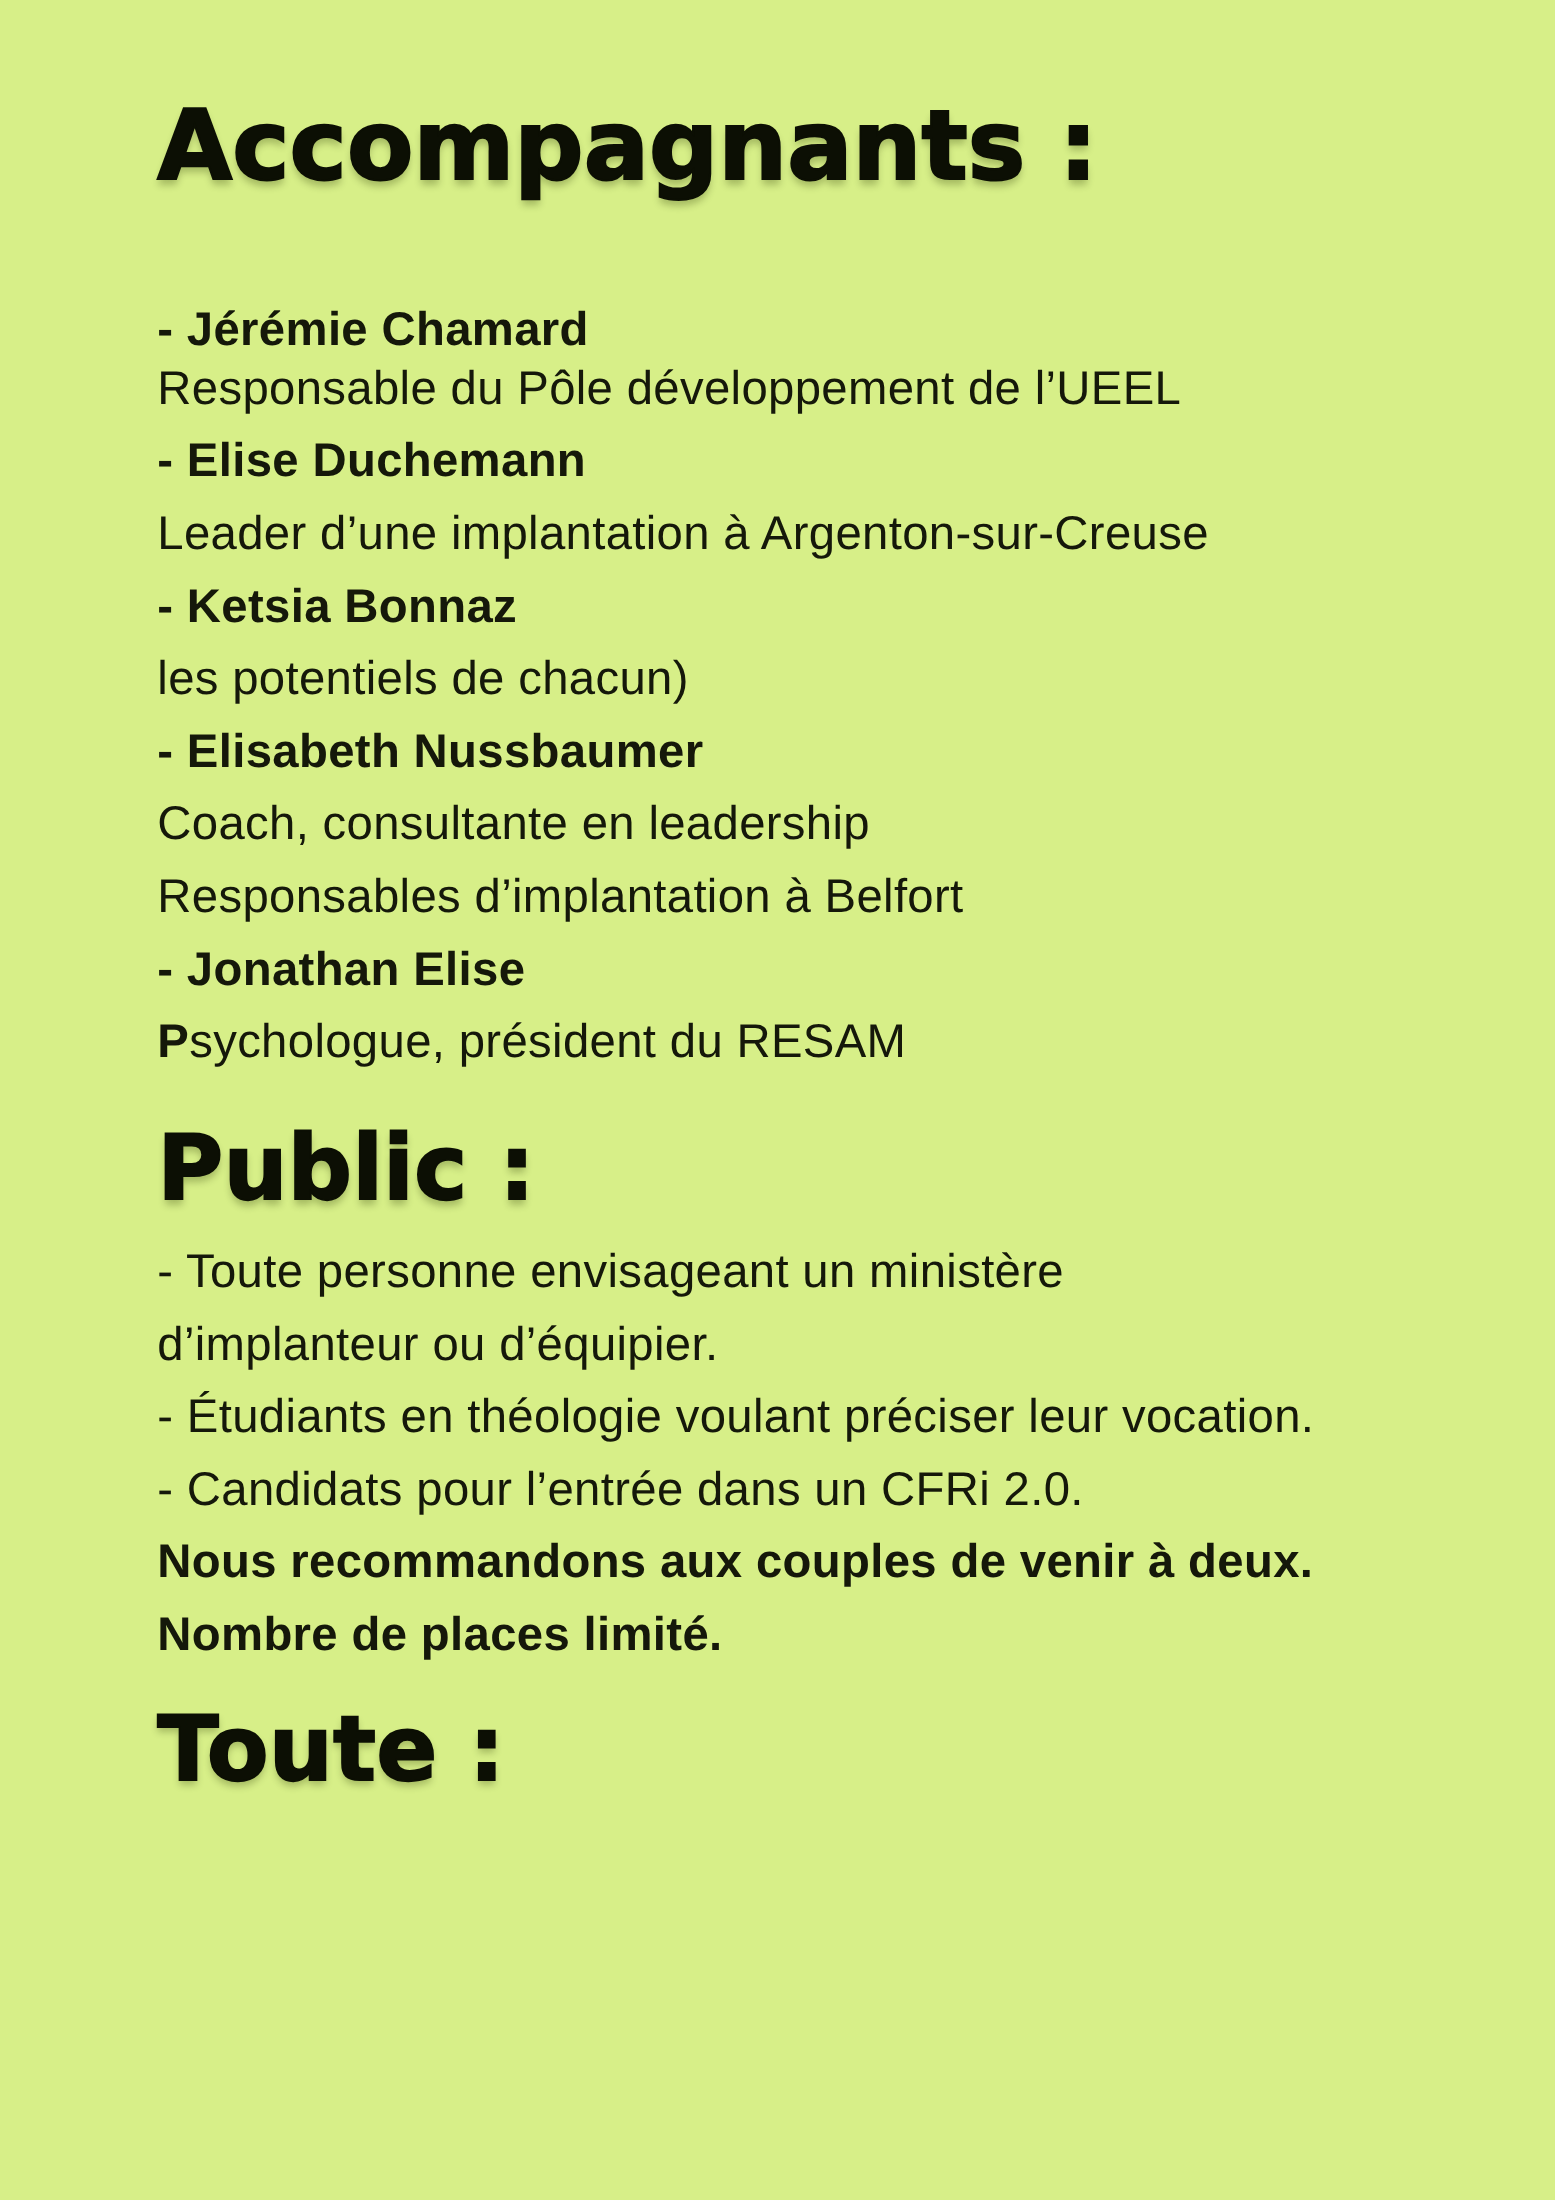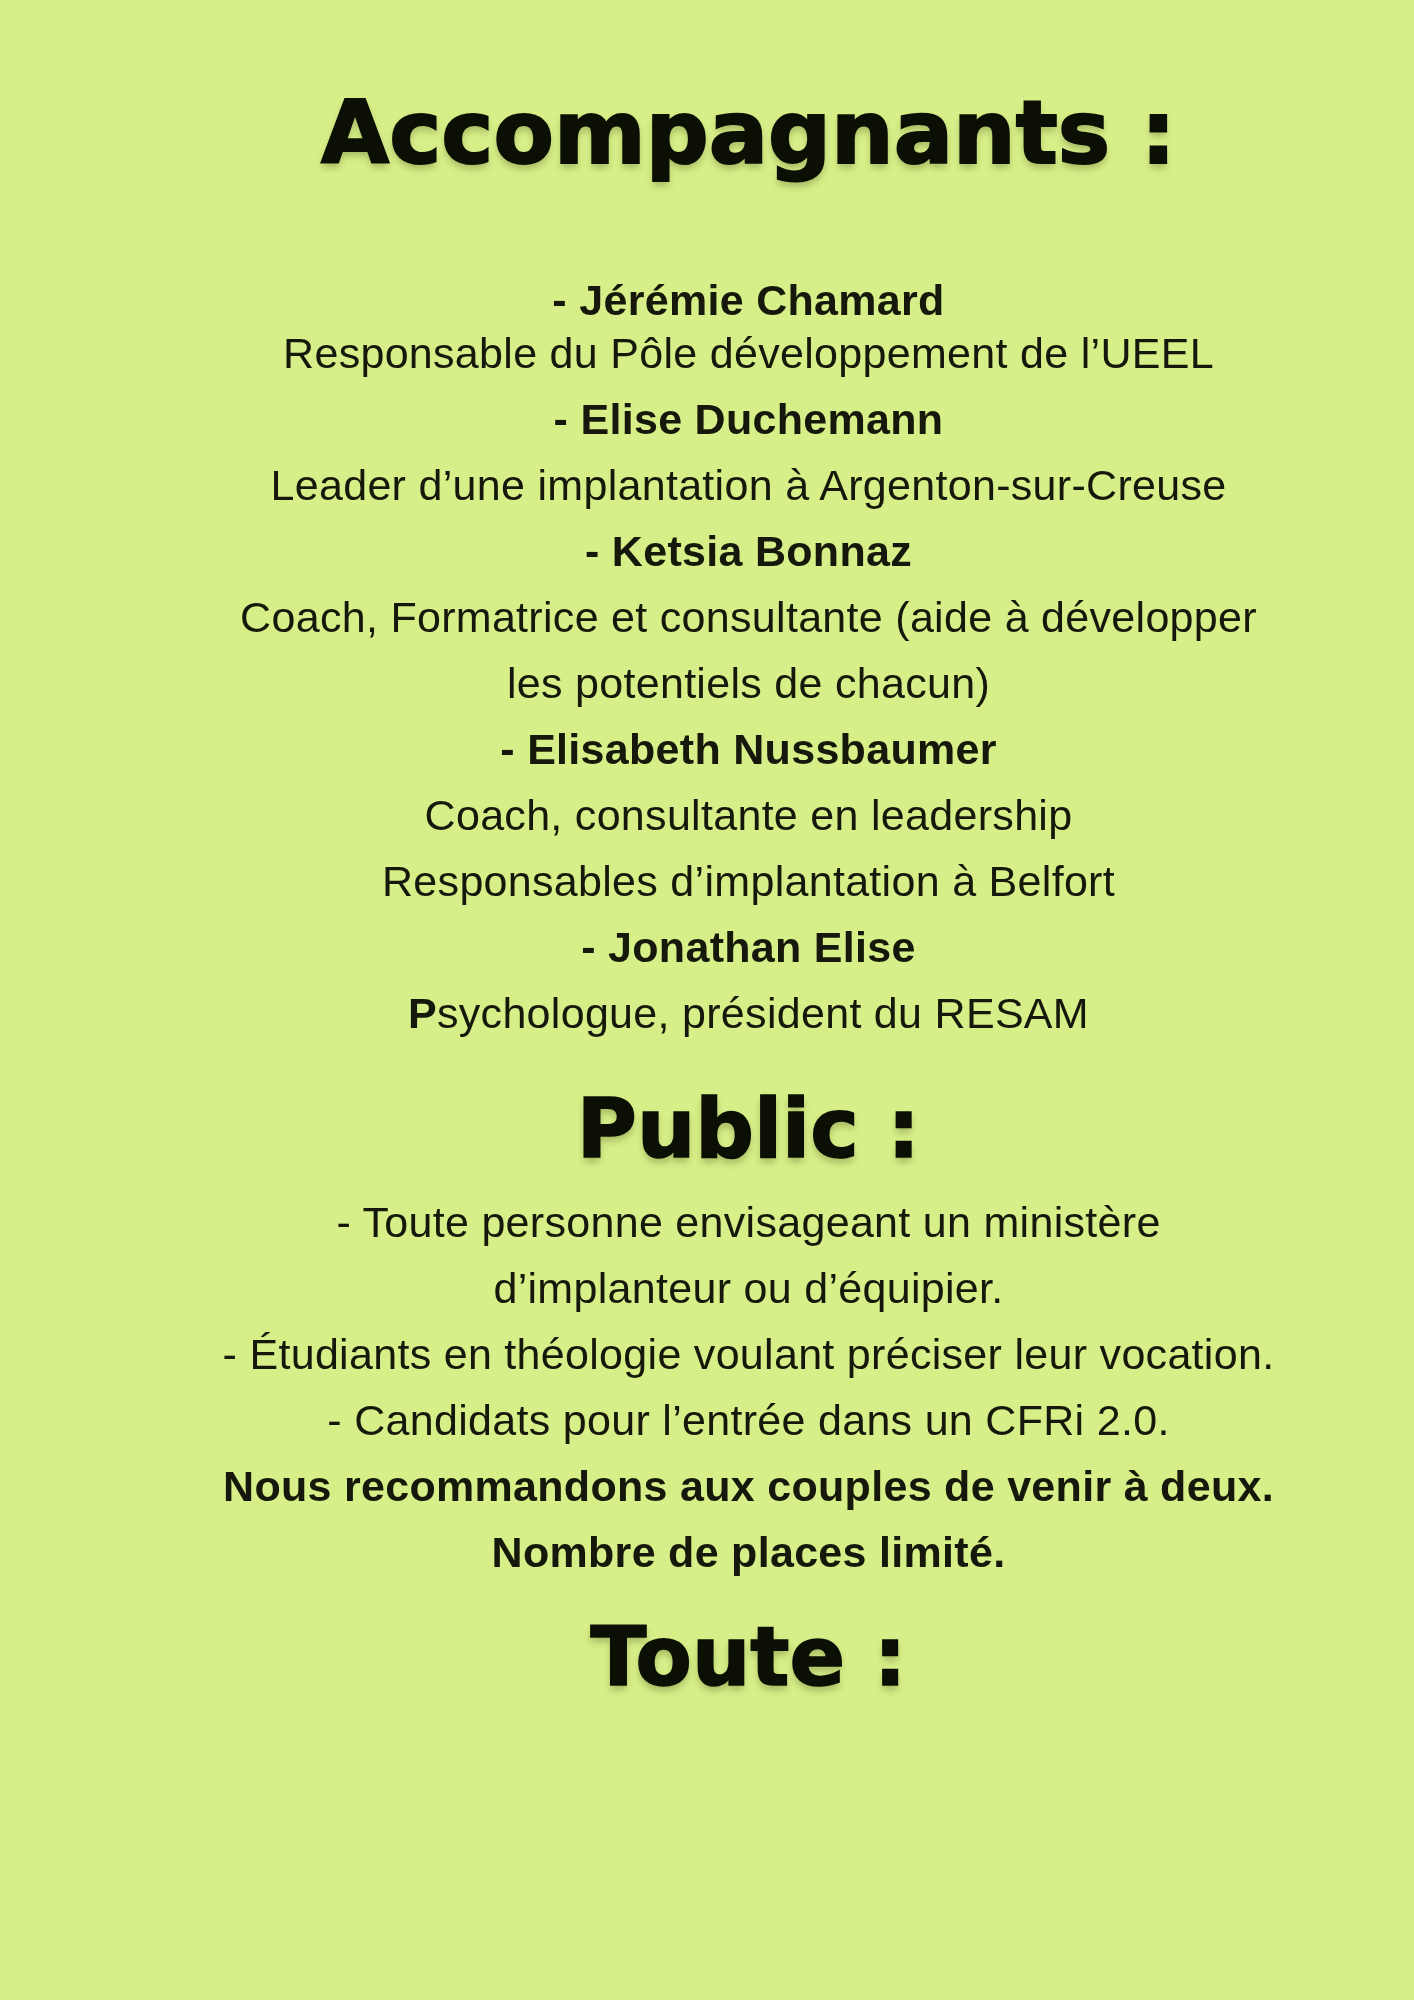--- a/index.html
+++ b/index.html
@@ -10,21 +10,20 @@
   .page {
     position: relative;
     width: 1414px;
     height: 2000px;
     background: #d7ef88;
     color: #15180a;
     font-family: "Liberation Sans", sans-serif;
     box-sizing: border-box;
     padding: 0 60px 0 143px;
     overflow: hidden;
-    text-align: center;
   }
   .display-heading {
     font-family: "DejaVu Sans", sans-serif;
     font-weight: bold;
     color: #0c0f04;
     letter-spacing: 0px;
     -webkit-text-stroke: 2px #0c0f04;
     text-shadow: 0 5px 7px rgba(40, 55, 0, 0.28);
     margin: 0;
   }
@@ -65,21 +64,20 @@
       <div class="line tight">Responsable du Pôle développement de l’UEEL</div>
     </div>
 
     <div>
       <div class="line bold">- Elise Duchemann</div>
       <div class="line">Leader d’une implantation à Argenton-sur-Creuse</div>
     </div>
 
     <div>
       <div class="line bold">- Ketsia Bonnaz</div>
-      <div class="line">Coach, Formatrice et consultante (aide à développer</div>
       <div class="line">les potentiels de chacun)</div>
     </div>
 
     <div>
       <div class="line bold">- Elisabeth Nussbaumer</div>
       <div class="line">Coach, consultante en leadership</div>
     </div>
 
     <div>
       <div class="line">Responsables d’implantation à Belfort</div>

